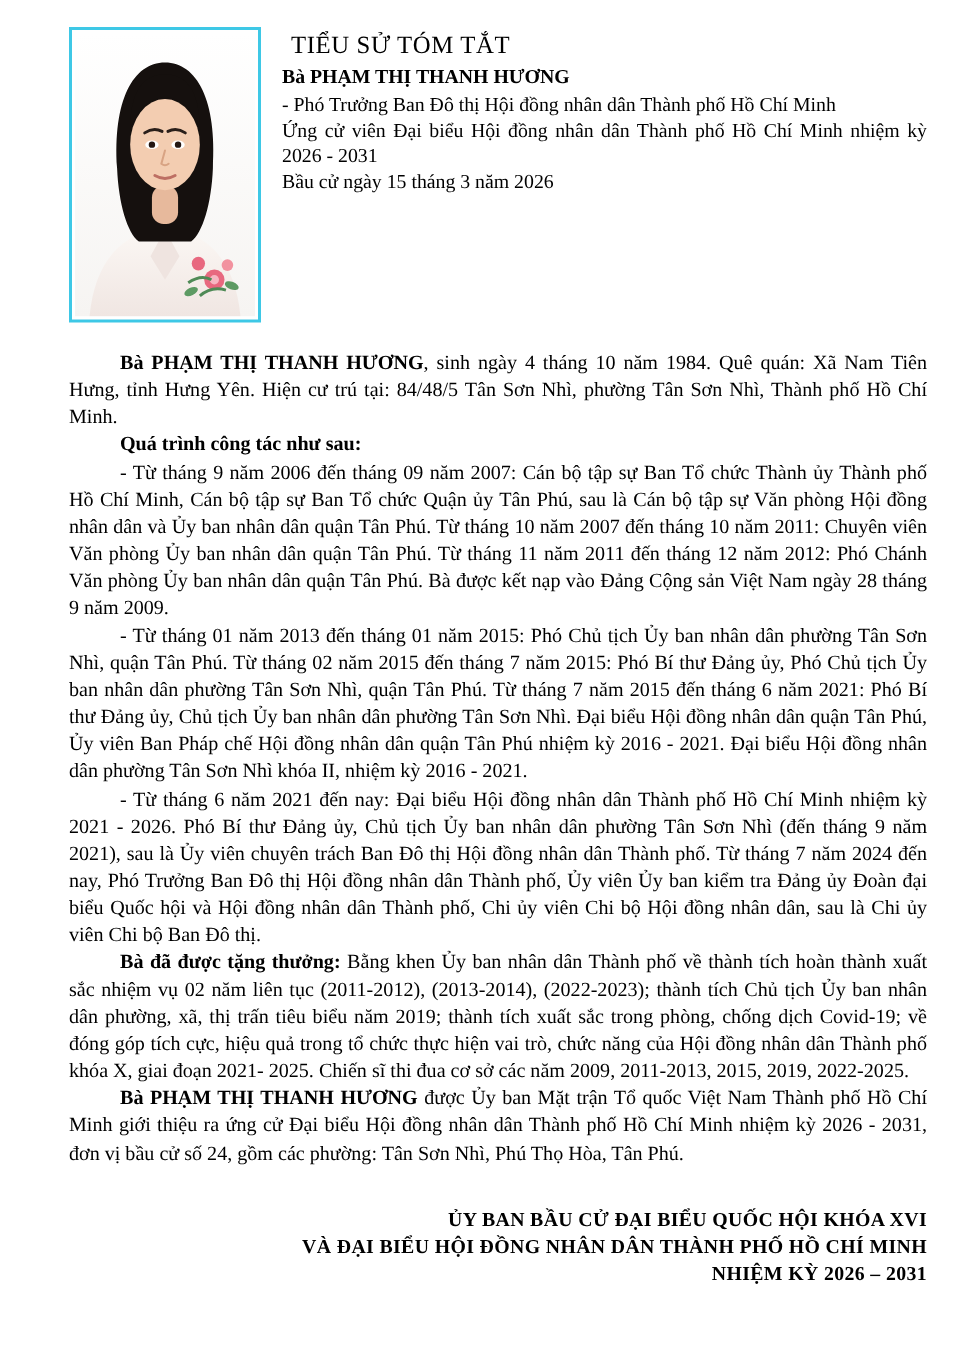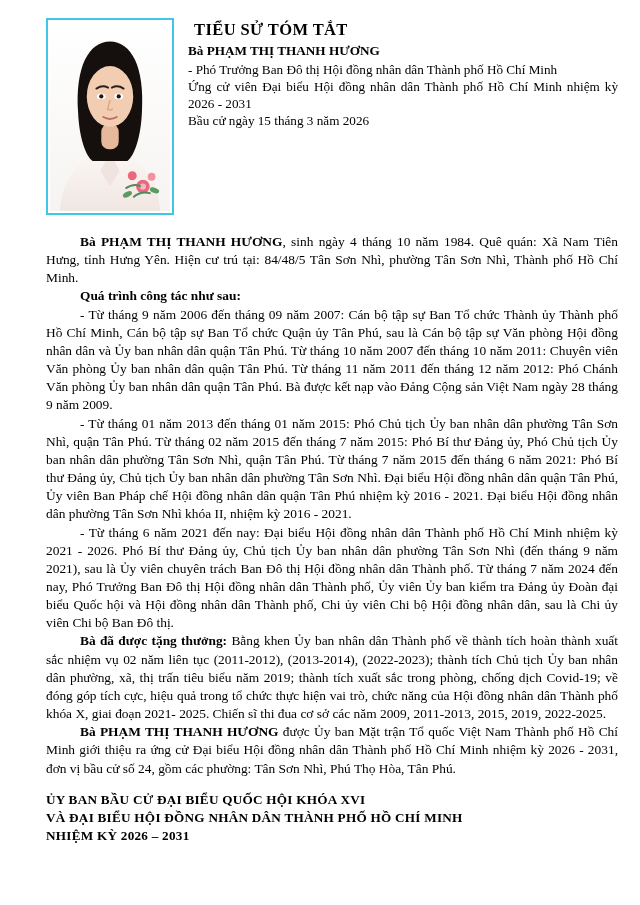--- a/index.html
+++ b/index.html
@@ -53,21 +53,21 @@
   
   .portrait-svg { display: block; width: 100%; height: 100%; }
 
   .header-text {
     flex: 1 1 auto;
     min-width: 0;
   }
 
   .doc-title {
     font-size: 16.5px;
-    font-weight: bold;
+    font-weight: normal;
     letter-spacing: 0.4px;
     margin: 2px 0 3px 0;
     text-align: left;
     padding-left: 6px;
   }
 
   .subject-name {
     font-size: 13.2px;
     font-weight: bold;
     margin: 0 0 1px 0;
@@ -100,22 +100,22 @@
     text-indent: 34px;
     hyphens: none;
   }
 
   .para b {
     font-weight: bold;
   }
 
   
   .footer {
-    margin-top: 13px;
-    text-align: left;
+    margin-top: 26px;
+    text-align: right;
   }
 
   .footer-line {
     font-size: 13.2px;
     font-weight: bold;
     line-height: 1.36;
     letter-spacing: 0.25px;
     margin: 0;
   }
 </style>

